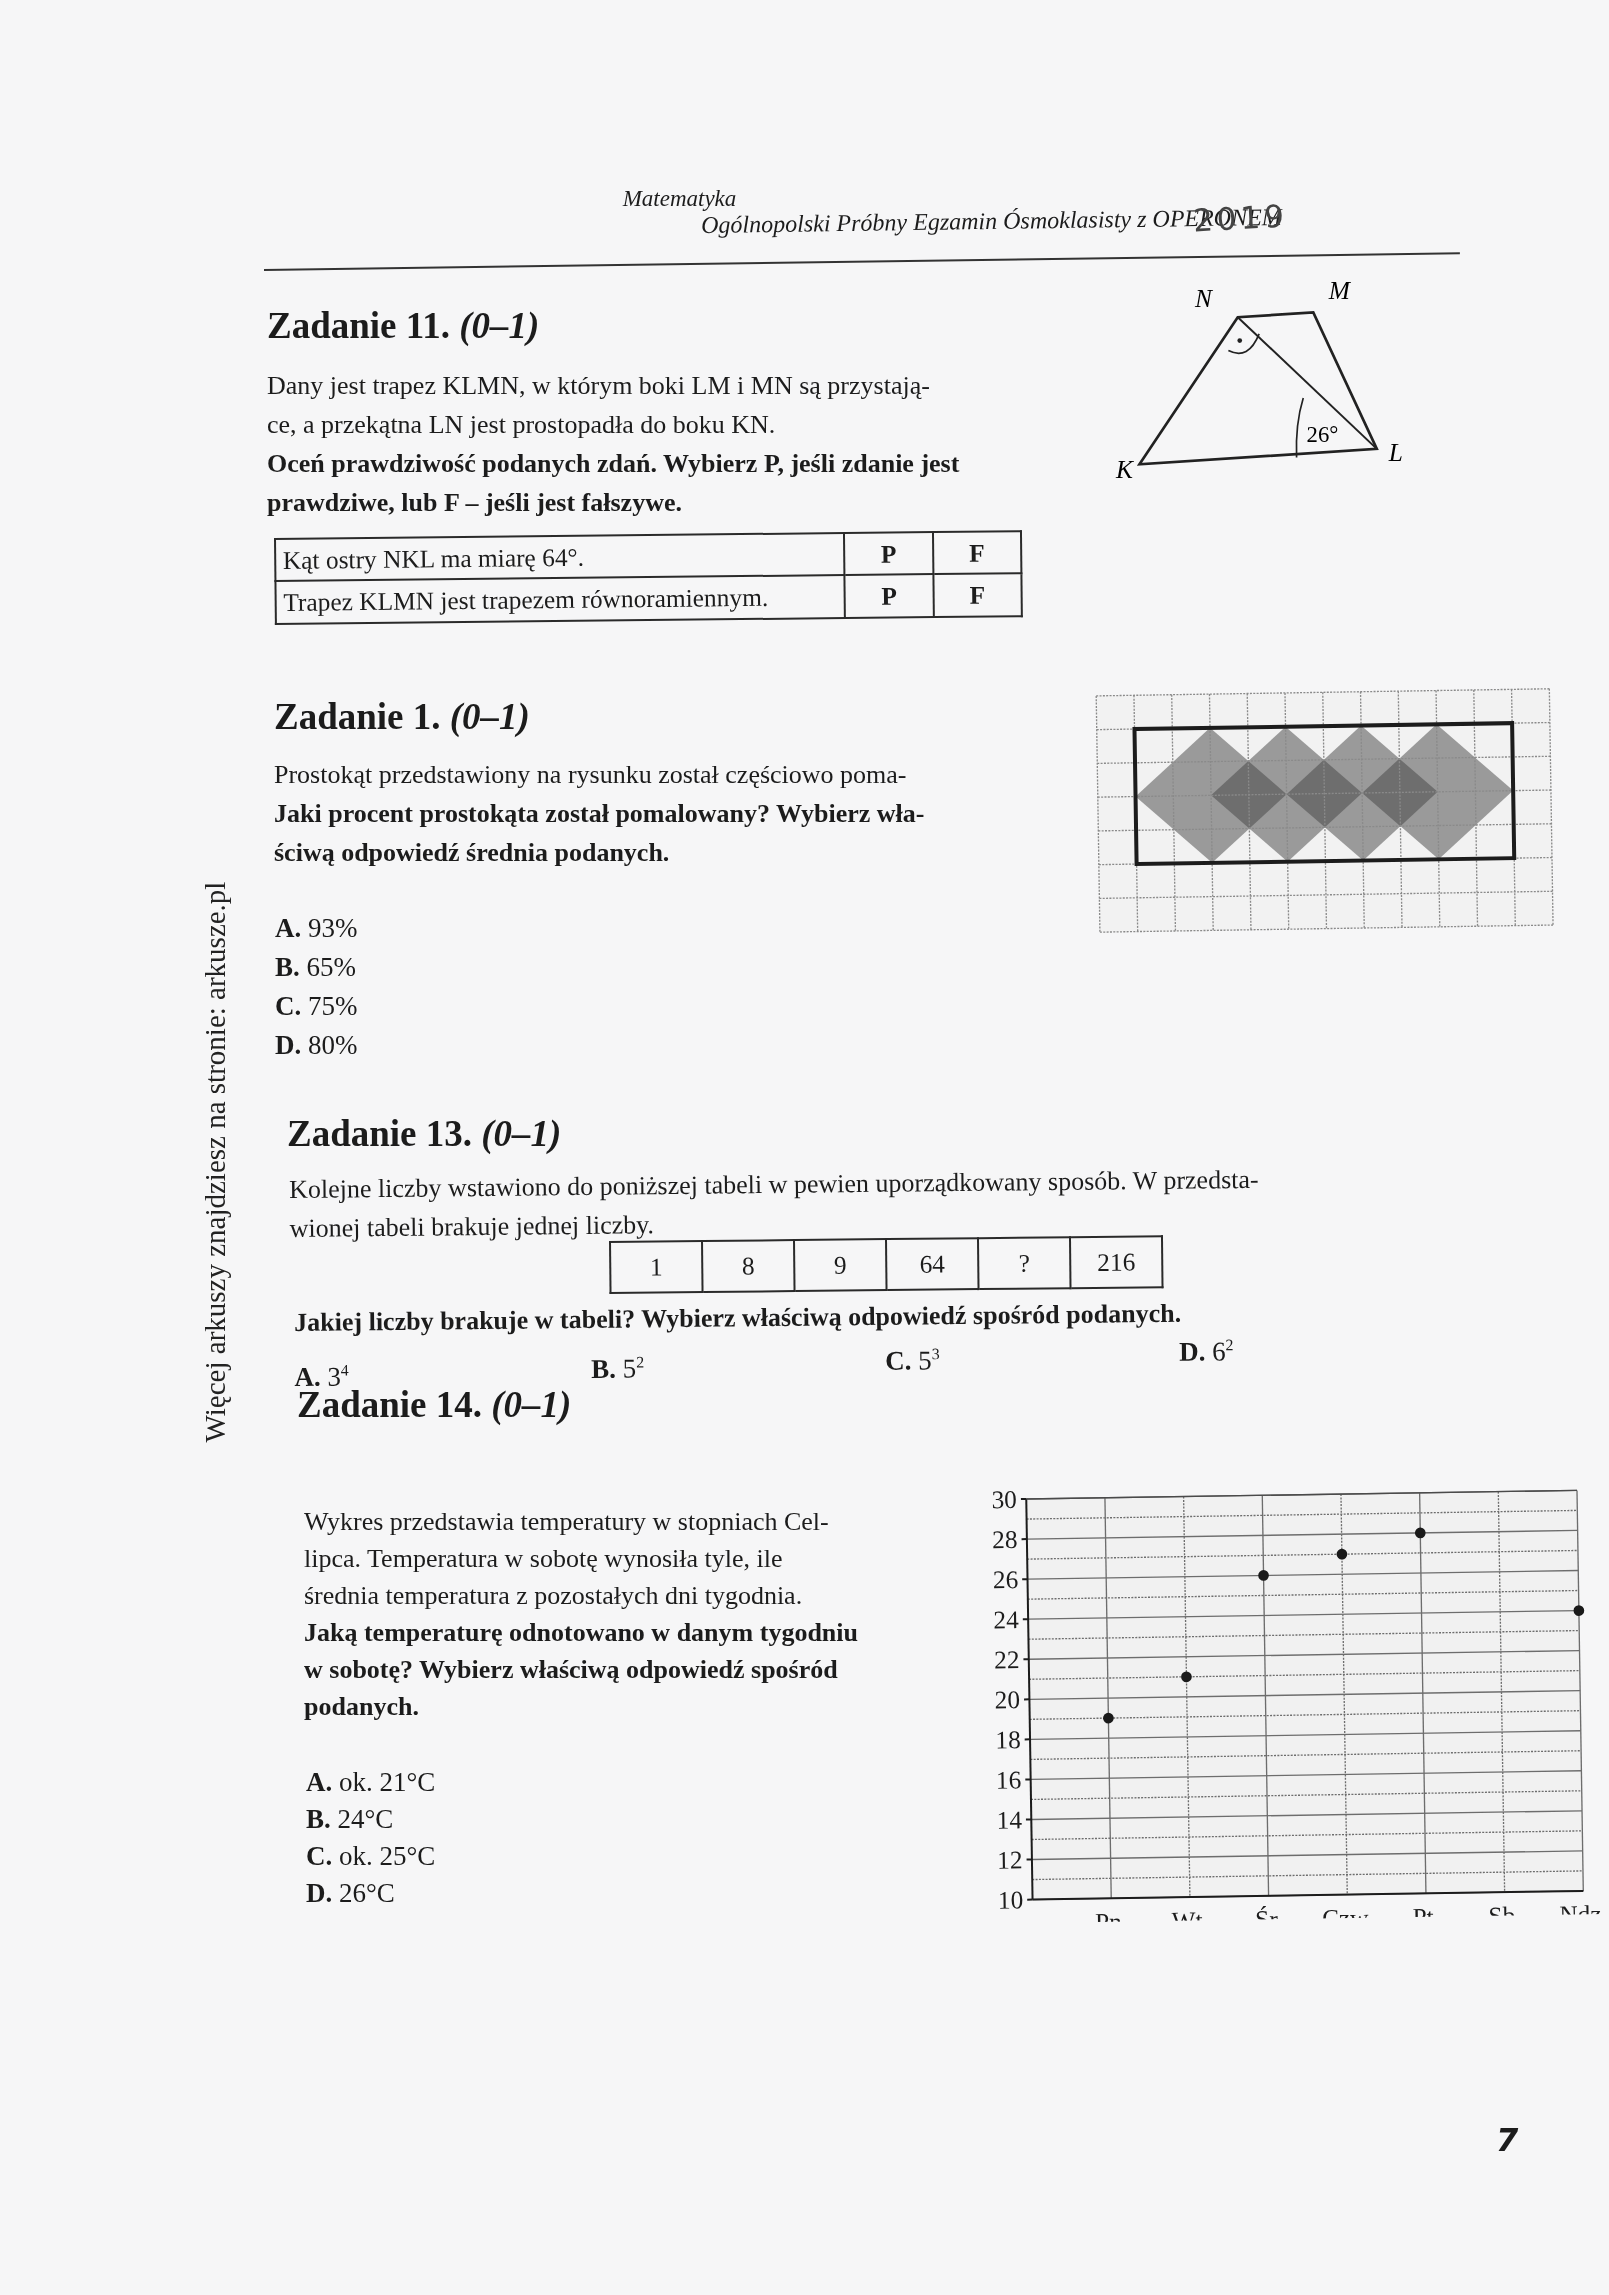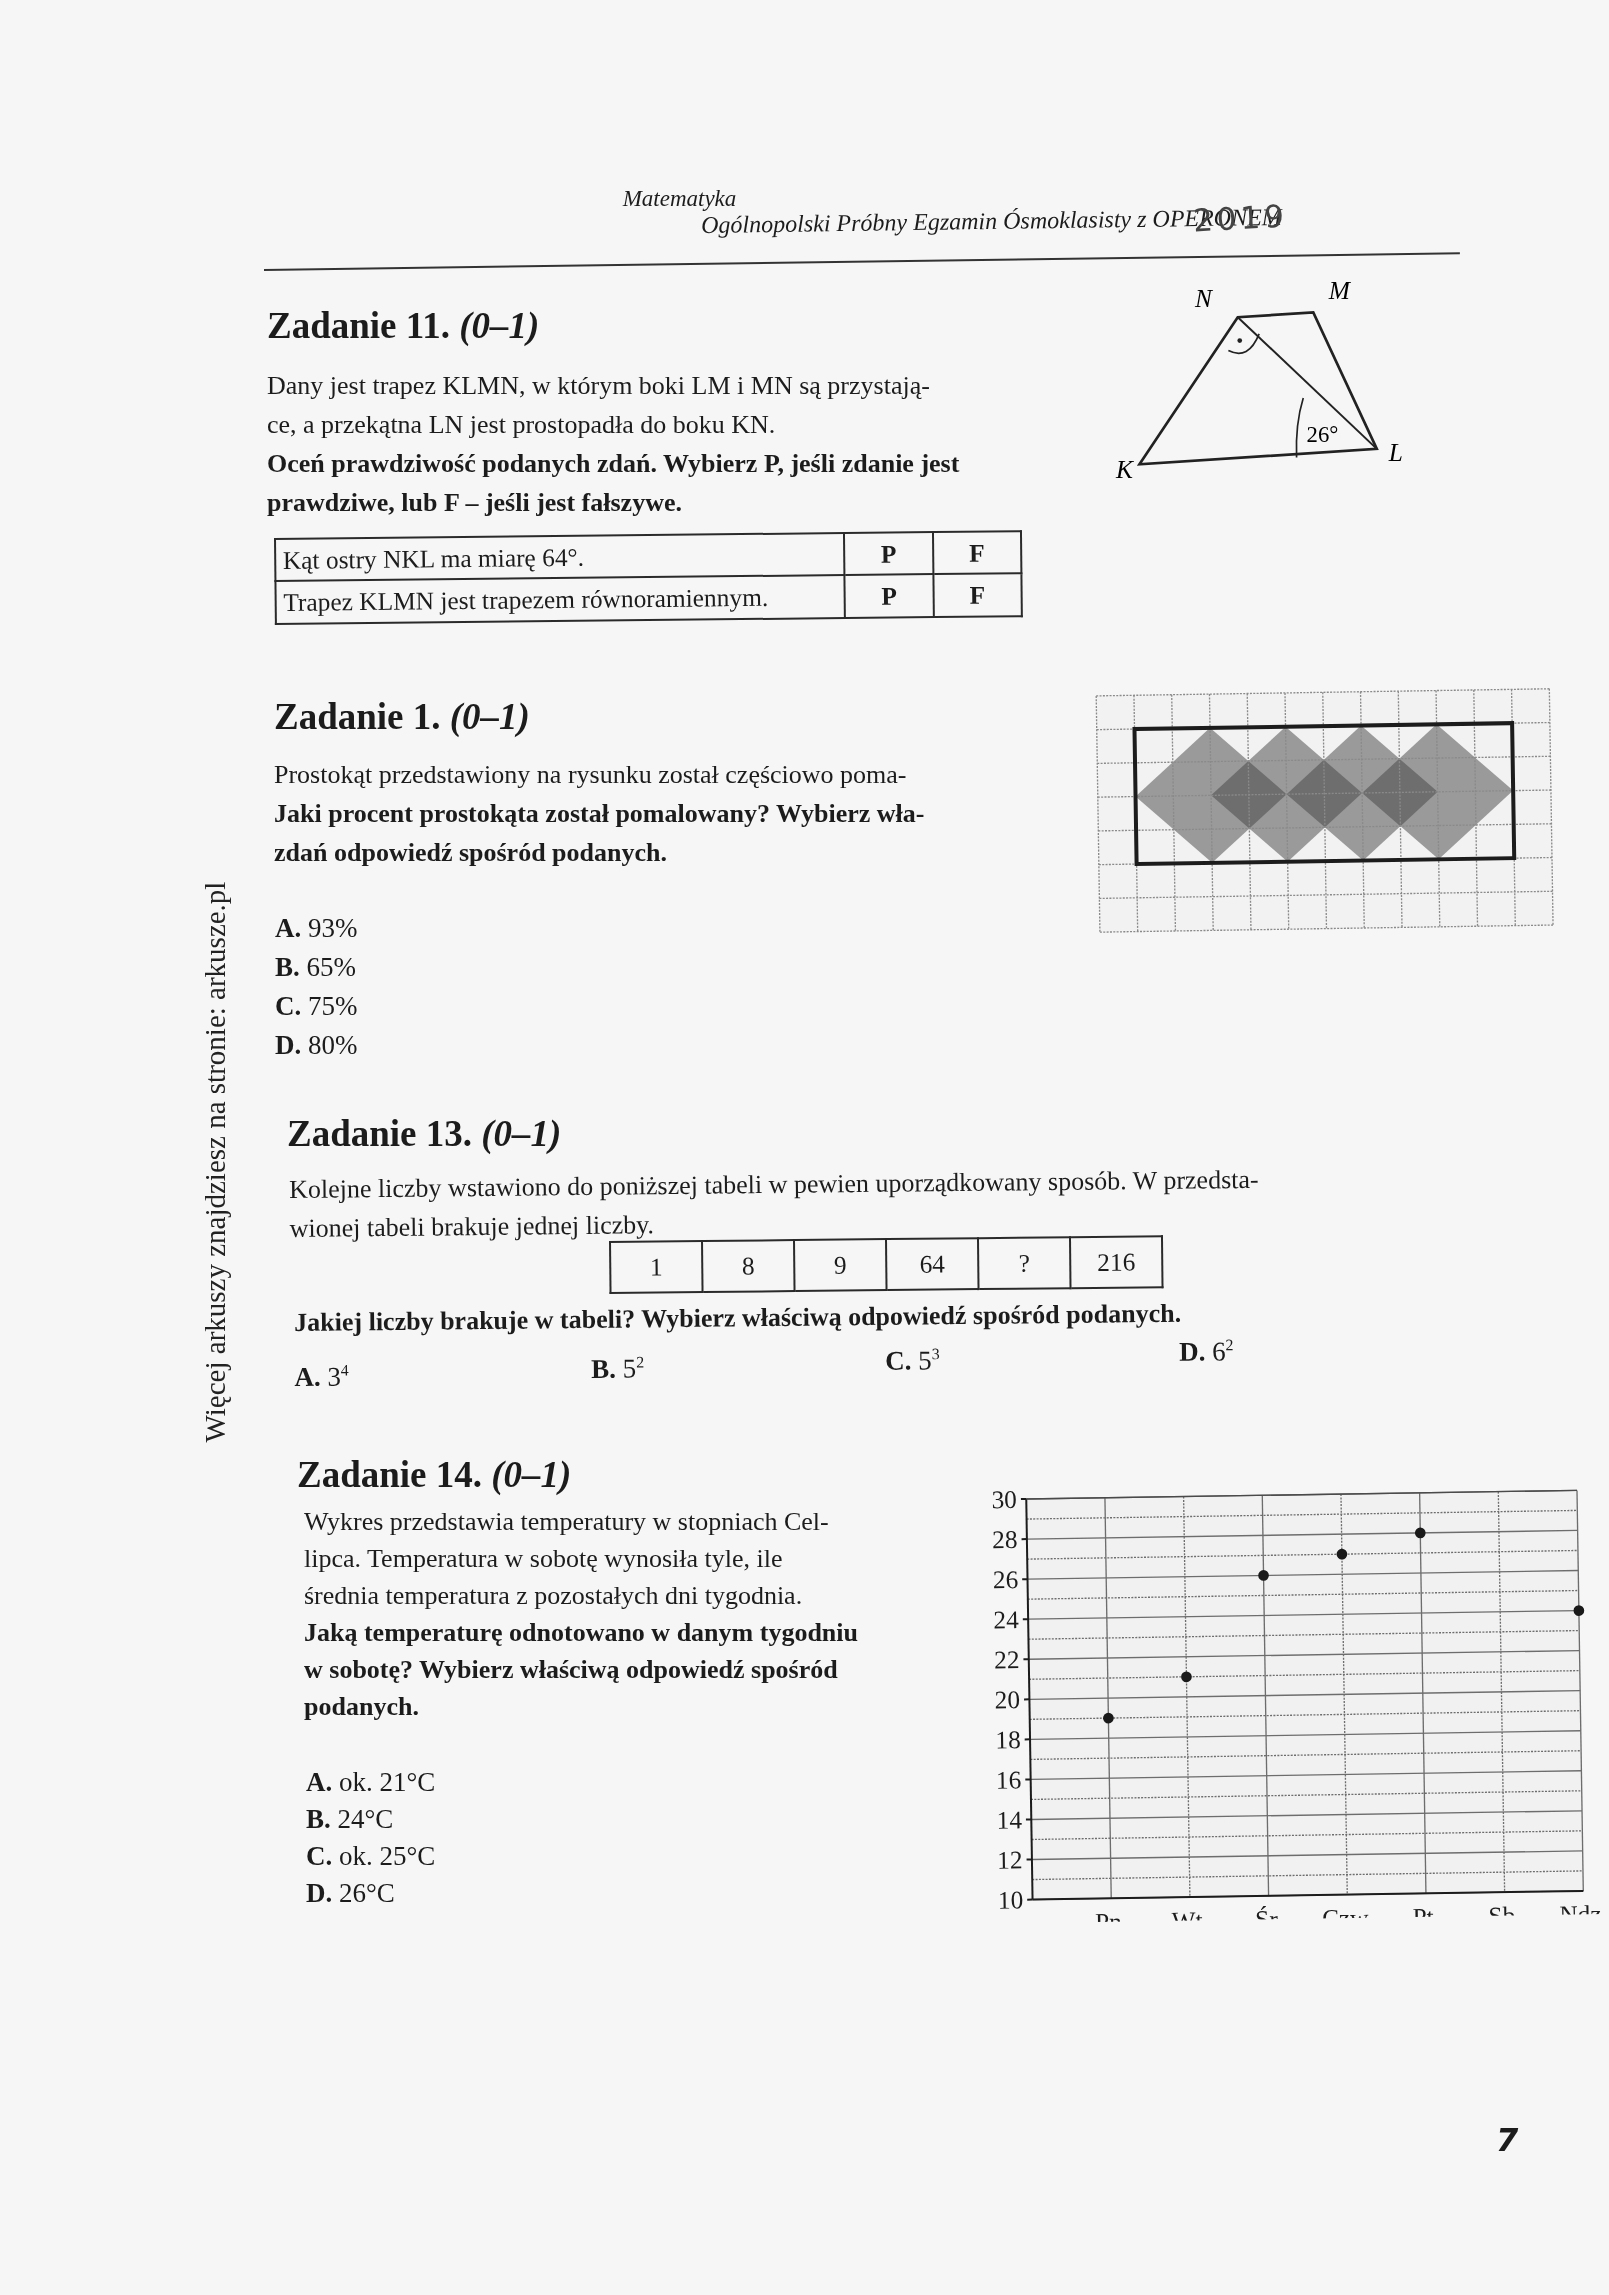--- a/index.html
+++ b/index.html
@@ -82,21 +82,21 @@
 </tbody>
   </table>
 
 <div class="abs task-title" style="left:274px;top:695px;">
   <span>Zadanie 1.</span>
   <i>(0–1)</i>
 </div>
 <div class="abs para" style="left:274px;top:755px;">
   <div>Prostokąt przedstawiony na rysunku został częściowo poma-</div>
   <div class="bold">Jaki procent prostokąta został pomalowany? Wybierz wła-</div>
-  <div class="bold">zdań odpowiedź spośród podanych.</div>
+  <div class="bold">ściwą odpowiedź średnia podanych.</div>
 </div>
 <div class="abs ans" style="left:275px;top:909px;">
   <div><b>A.</b> <span>93%</span></div>
   <div><b>B.</b> <span>65%</span></div>
   <div><b>C.</b> <span>75%</span></div>
   <div><b>D.</b> <span>80%</span></div>
 </div>
 
 <svg id="grid-fig" class="abs" style="left:1088px;top:688px;transform:rotate(-0.9deg);transform-origin:left top;" width="468" height="254" viewBox="0 0 700 380">
     <rect x="12" y="12" width="678" height="353.5" fill="#f2f2f2"></rect>
@@ -152,21 +152,21 @@
 </tbody>
   </table>
 <div class="abs para bold" style="left:294px;top:1303px;transform:rotate(-0.6deg);transform-origin:left top;">Jakiej liczby brakuje w tabeli? Wybierz właściwą odpowiedź spośród podanych.</div>
 <div class="abs ans" style="left:294px;top:1346px;width:1042px;height:47px;transform:rotate(-0.6deg);transform-origin:left top;">
   <div class="abs" style="left:0;top:5.3px;"><b>A.</b> <span>3</span><sup style="font-size:16px">4</sup></div>
   <div class="abs" style="left:297px;top:0;"><b>B.</b> <span>5</span><sup style="font-size:16px">2</sup></div>
   <div class="abs" style="left:591px;top:-5.3px;"><b>C.</b> <span>5</span><sup style="font-size:16px">3</sup></div>
   <div class="abs" style="left:885px;top:-10.7px;"><b>D.</b> <span>6</span><sup style="font-size:16px">2</sup></div>
 </div>
 
-<div class="abs task-title" style="left:297px;top:1453px;">
+<div class="abs task-title" style="left:297px;top:1383px;">
   <span>Zadanie 14.</span>
   <i>(0–1)</i>
 </div>
 <div class="abs para" style="left:304px;top:1503px;line-height:37px;">
   <div>Wykres przedstawia temperatury w stopniach Cel-</div>
   <div>lipca. Temperatura w sobotę wynosiła tyle, ile</div>
   <div>średnia temperatura z pozostałych dni tygodnia.</div>
   <div class="bold">Jaką temperaturę odnotowano w danym tygodniu</div>
   <div class="bold">w sobotę? Wybierz właściwą odpowiedź spośród</div>
   <div class="bold">podanych.</div>

